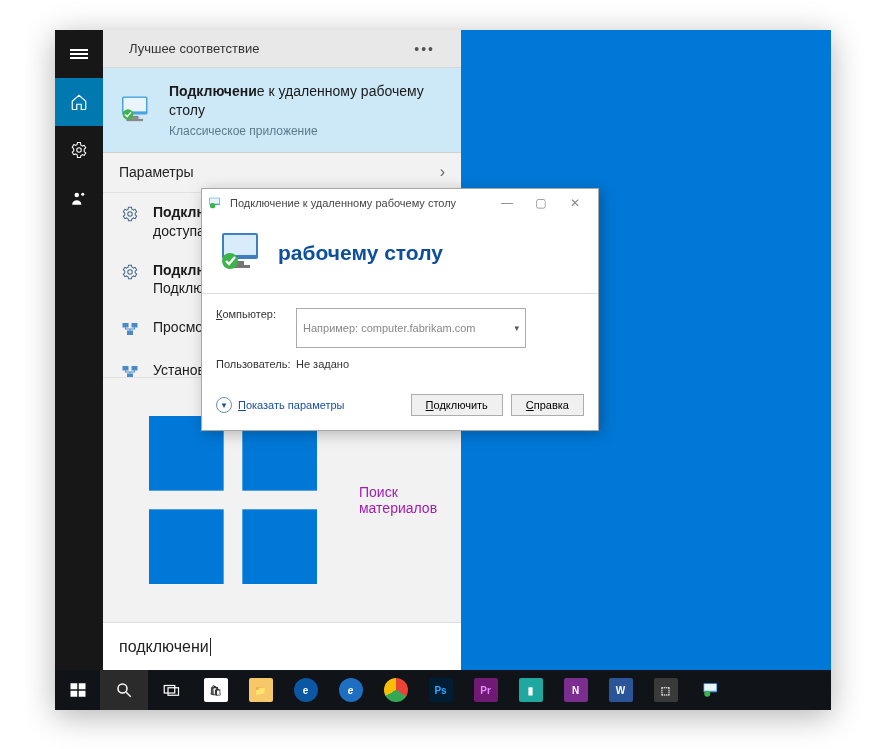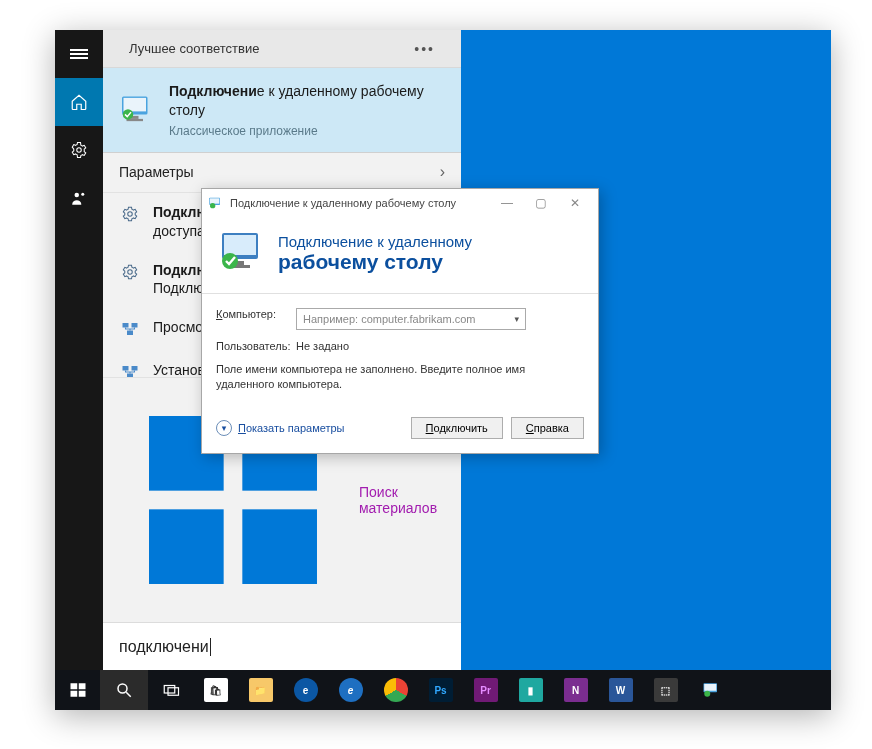--- a/index.html
+++ b/index.html
@@ -47,21 +47,21 @@
 .rdp-title .winbtns{margin-left:auto;display:flex;}
 .rdp-title .wb{width:34px;height:22px;display:flex;align-items:center;justify-content:center;color:#888;cursor:pointer;font-size:12px;}
 .rdp-head{background:#fff;padding:12px 16px 16px;display:flex;gap:12px;align-items:center;border-bottom:1px solid #e0e0e0;}
 .rdp-head .big-ico{width:48px;height:48px;}
 .rdp-head .t1{font-size:15px;color:#0b4f9e;font-weight:400;}
 .rdp-head .t2{font-size:21px;color:#0b4f9e;font-weight:700;}
 .rdp-body{padding:14px 14px 10px;font-size:11px;color:#333;}
 .frow{display:flex;align-items:flex-start;margin-bottom:10px;gap:8px;}
 .frow .lbl{width:72px;}
 .frow .lbl u{text-decoration:underline;}
-.combo{flex:1;max-width:230px;height:22px;border:1px solid #aaa;background:#fff;display:flex;align-items:center;padding:0 6px;font-size:11px;color:#888;justify-content:space-between;cursor:pointer;}
+.combo{flex:1;max-width:230px;height:40px;border:1px solid #aaa;background:#fff;display:flex;align-items:center;padding:0 6px;font-size:11px;color:#888;justify-content:space-between;cursor:pointer;}
 .combo .dd{color:#555;font-size:9px;}
 .hint{font-size:11px;color:#333;line-height:1.4;margin:4px 0 10px;}
 .rdp-foot{display:flex;align-items:center;padding:4px 14px 14px;gap:8px;}
 .show-opts{display:flex;align-items:center;gap:6px;color:#1a4fa0;font-size:11px;cursor:pointer;}
 .show-opts .circ{width:16px;height:16px;border:1px solid #6a8db8;border-radius:50%;display:flex;align-items:center;justify-content:center;color:#1a4fa0;font-size:9px;}
 .rdp-foot .sp{flex:1;}
 .btn{height:22px;padding:0 14px;font-size:11px;background:#f0f0f0;border:1px solid #adadad;cursor:pointer;display:flex;align-items:center;}
 .btn u{text-decoration:underline;}
 
 
@@ -193,37 +193,35 @@
     <div class="rdp-head">
       <svg class="big-ico" viewBox="0 0 48 48">
             <rect x="4" y="4" width="36" height="26" rx="2" fill="#3d7fc1"></rect>
             <rect x="6" y="6" width="32" height="20" fill="#d8ecfb"></rect>
             <rect x="18" y="32" width="8" height="4" fill="#777"></rect>
             <rect x="12" y="36" width="20" height="3" fill="#777"></rect>
             <circle cx="12" cy="32" r="8" fill="#3bb54a"></circle>
             <path d="M8 32l3 3 6-7" stroke="#fff" stroke-width="2.4" fill="none"></path>
           </svg>
       <div>
-        <div class="t1">Подключение к удаленному</div>
         <div class="t2">рабочему столу</div>
       </div>
     </div>
     <div class="rdp-body">
       <div class="frow">
         <div class="lbl"><u>К</u>омпьютер:</div>
         <div class="combo">
           <span>Например: computer.fabrikam.com</span>
           <span class="dd">▾</span>
         </div>
       </div>
       <div class="frow">
         <div class="lbl">Пользователь:</div>
         <div>Не задано</div>
       </div>
-      <div class="hint">Поле имени компьютера не заполнено. Введите полное имя удаленного компьютера.</div>
     </div>
     <div class="rdp-foot">
       <div class="show-opts">
         <div class="circ">▾</div>
         <span><u>П</u>оказать параметры</span>
       </div>
       <div class="sp"></div>
       <div class="btn">
             <span><u>П</u>одключить</span>
           </div>

